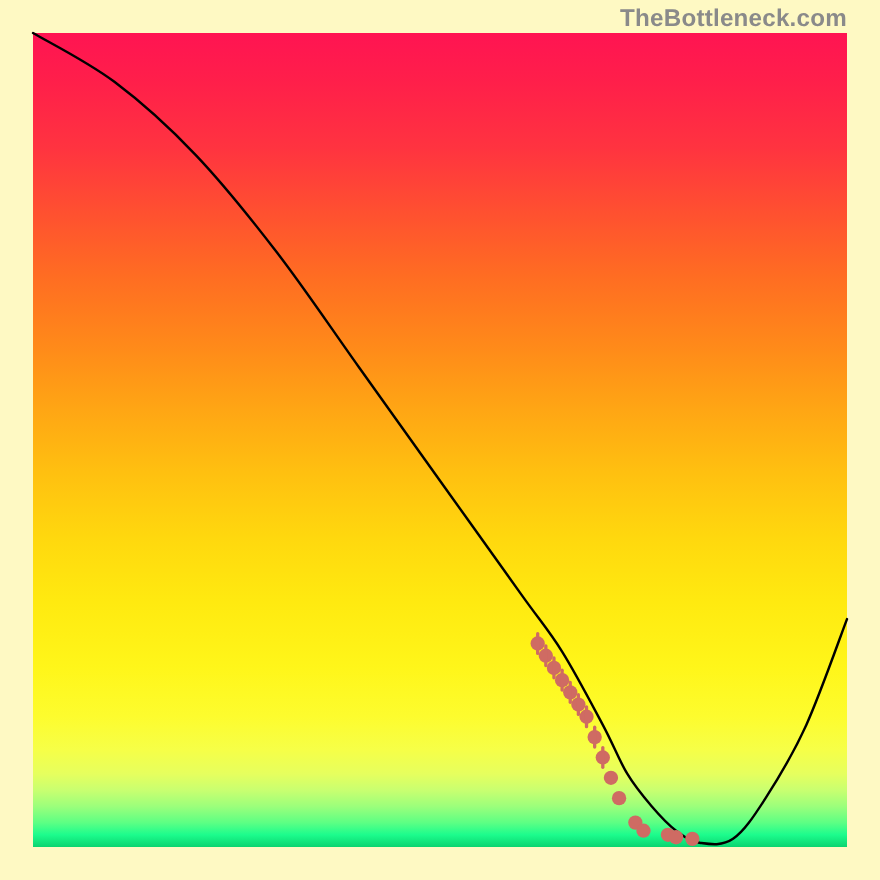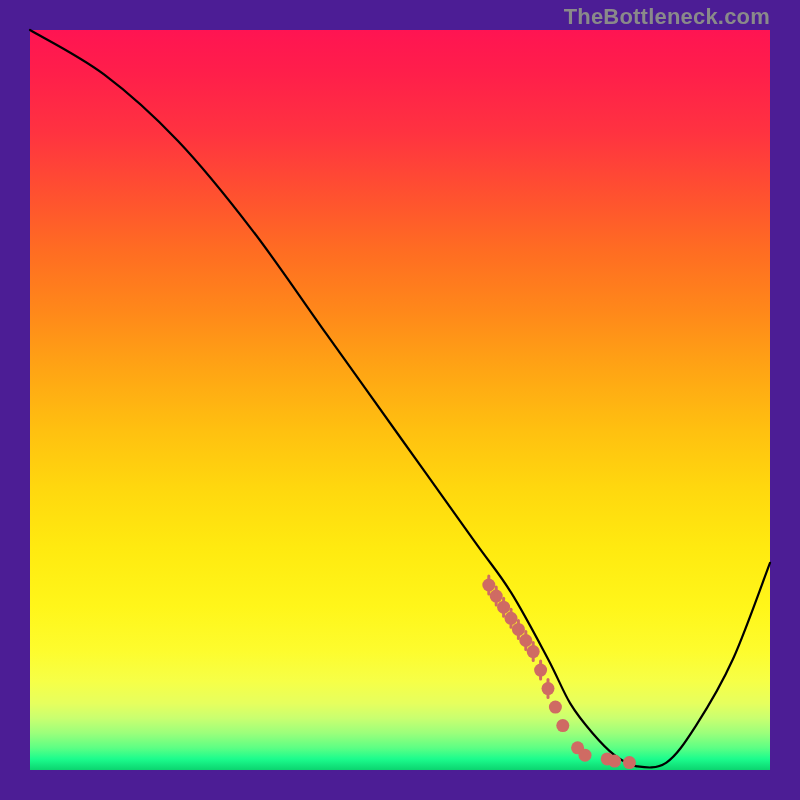--- a/index.html
+++ b/index.html
@@ -10,21 +10,21 @@
     background: #000;
     overflow: hidden;
     font-family: Arial, Helvetica, sans-serif;
   }
   .frame {
     position: absolute;
     left: 0;
     top: 0;
     width: 800px;
     height: 800px;
-    background: #4c1d95;
+    background: #fef9c3;
   }
   .plot-area {
     position: absolute;
     left: 30px;
     top: 30px;
     width: 740px;
     height: 740px;
     
     background: linear-gradient(
       to bottom,

